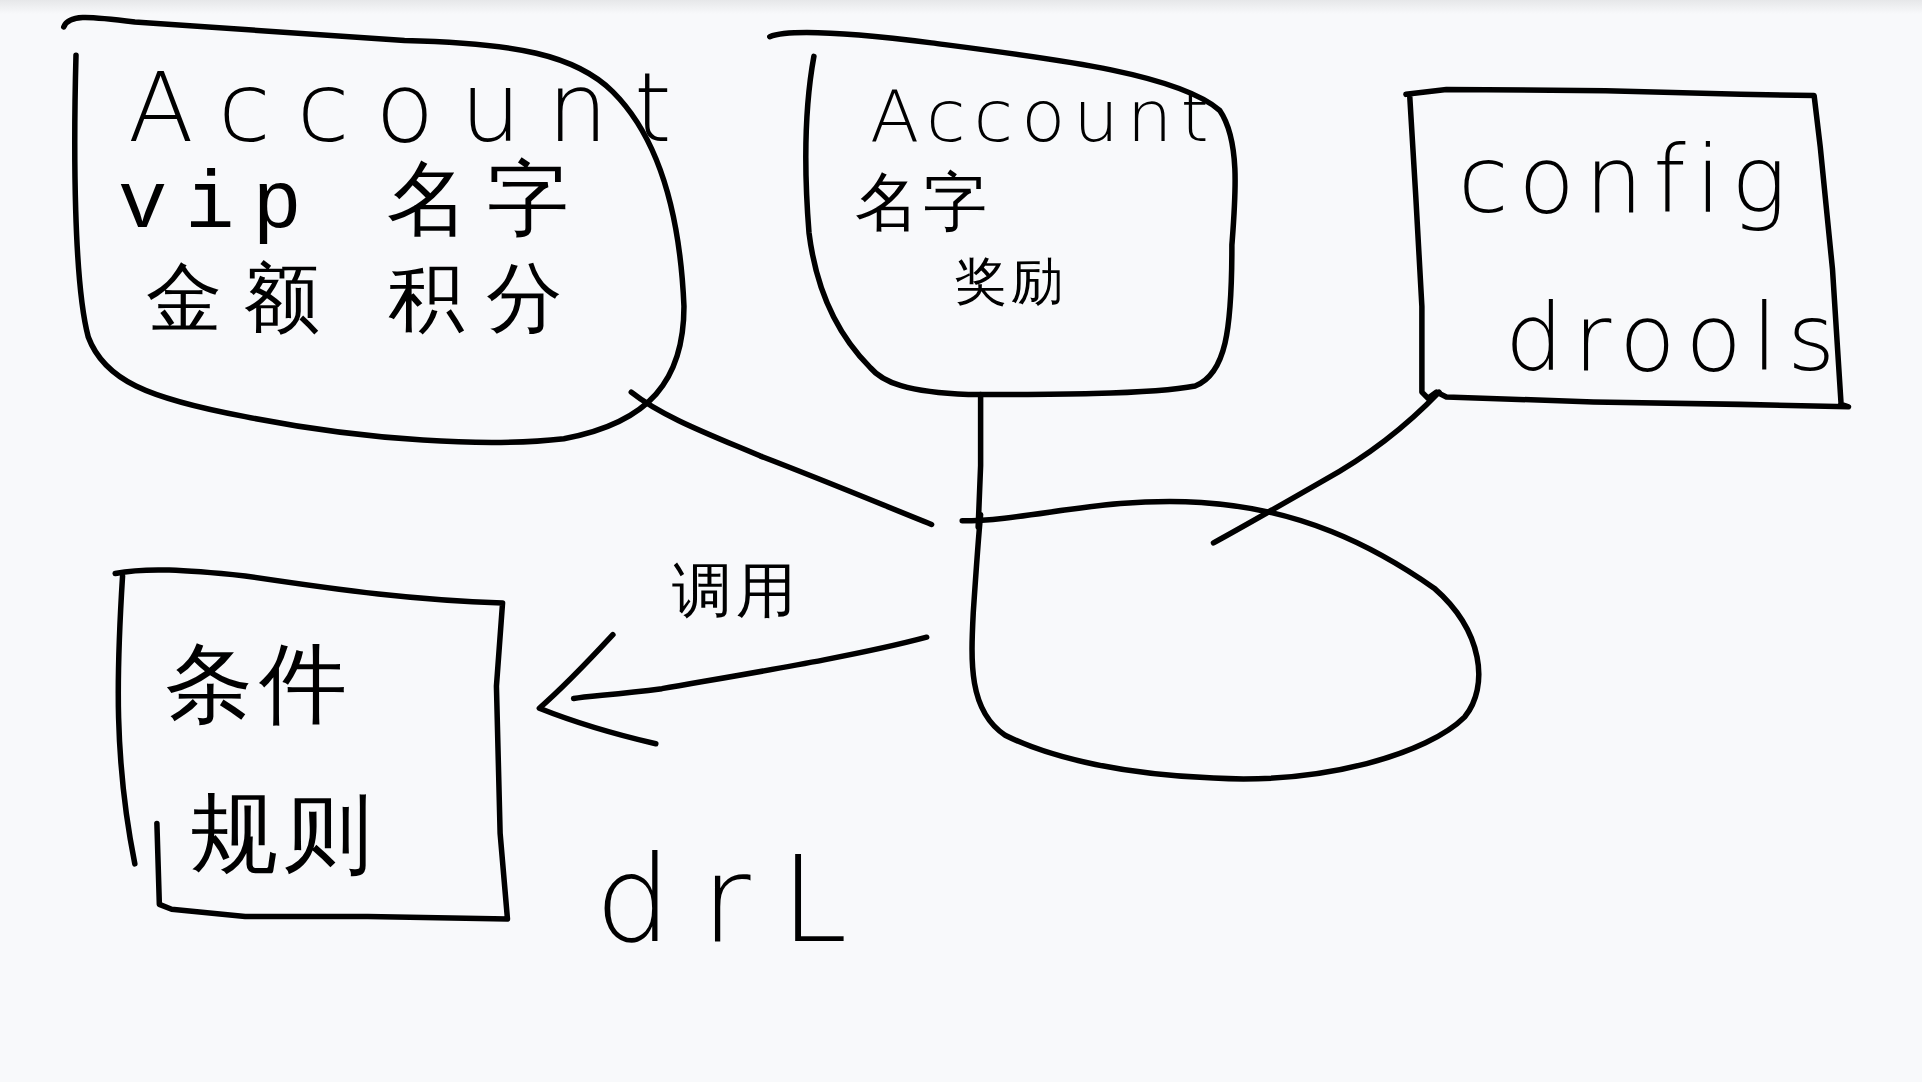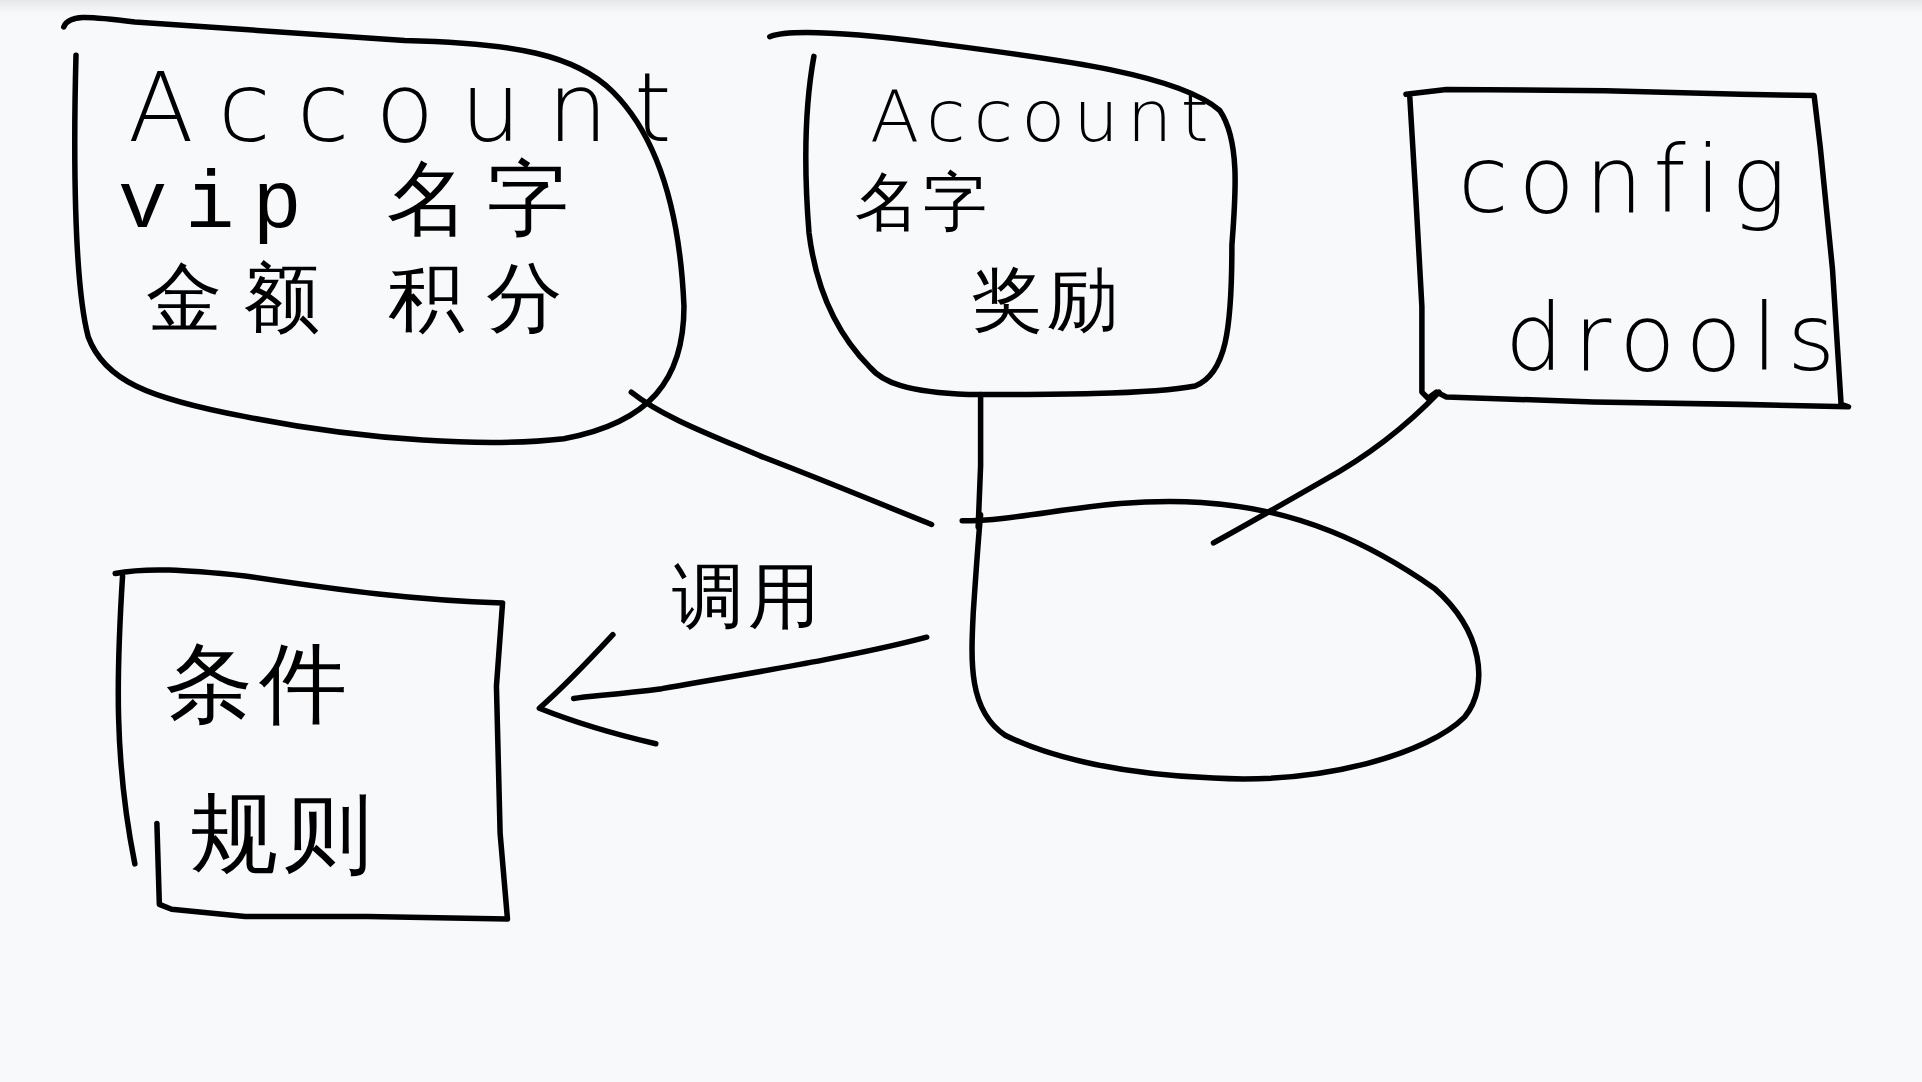--- a/index.html
+++ b/index.html
@@ -69,25 +69,26 @@
       <path d="M500,518 C475,545 455,565 440,578 C470,590 505,600 535,607"></path>
     </g>
   </svg>
 
   <div class="label" style="left:128px;top:60px;font-size:96px;letter-spacing:26px;">Account</div>
   <div class="label" style="left:118px;top:165px;font-size:82px;letter-spacing:18px;font-family:Liberation Mono, monospace;">vip 名字</div>
   <div class="label" style="left:118px;top:260px;font-size:76px;letter-spacing:22px;margin-left:28px;">金额 积分</div>
 
   <div class="label" style="left:870px;top:80px;font-size:72px;letter-spacing:8px;">Account</div>
   <div class="label" style="left:855px;top:170px;font-size:64px;letter-spacing:4px;">名字</div>
-  <div class="label" style="left:955px;top:264px;font-size:71px;letter-spacing:4px;margin-left:17px;">奖励</div>
+  <div class="label" style="left:955px;top:255px;font-size:52px;letter-spacing:4px;">奖励</div>
 
   <div class="label" style="left:1458px;top:135px;font-size:92px;letter-spacing:10px;">config</div>
   <div class="label" style="left:1505px;top:275px;font-size:92px;letter-spacing:10px;margin-top:18px;">drools</div>
 
 
-  <div class="label" style="left:672px;top:560px;font-size:72px;letter-spacing:4px;">调用</div>
+  <div class="label" style="left:672px;top:560px;font-size:60px;letter-spacing:4px;">调用</div>
 
   <div class="label" style="left:165px;top:640px;font-size:88px;letter-spacing:6px;">条件</div>
   <div class="label" style="left:190px;top:790px;font-size:88px;letter-spacing:6px;">规则</div>
 
+  <div class="label" style="left:595px;top:840px;font-size:120px;letter-spacing:30px;">drL</div>
 
 </div>
 
 </body></html>

